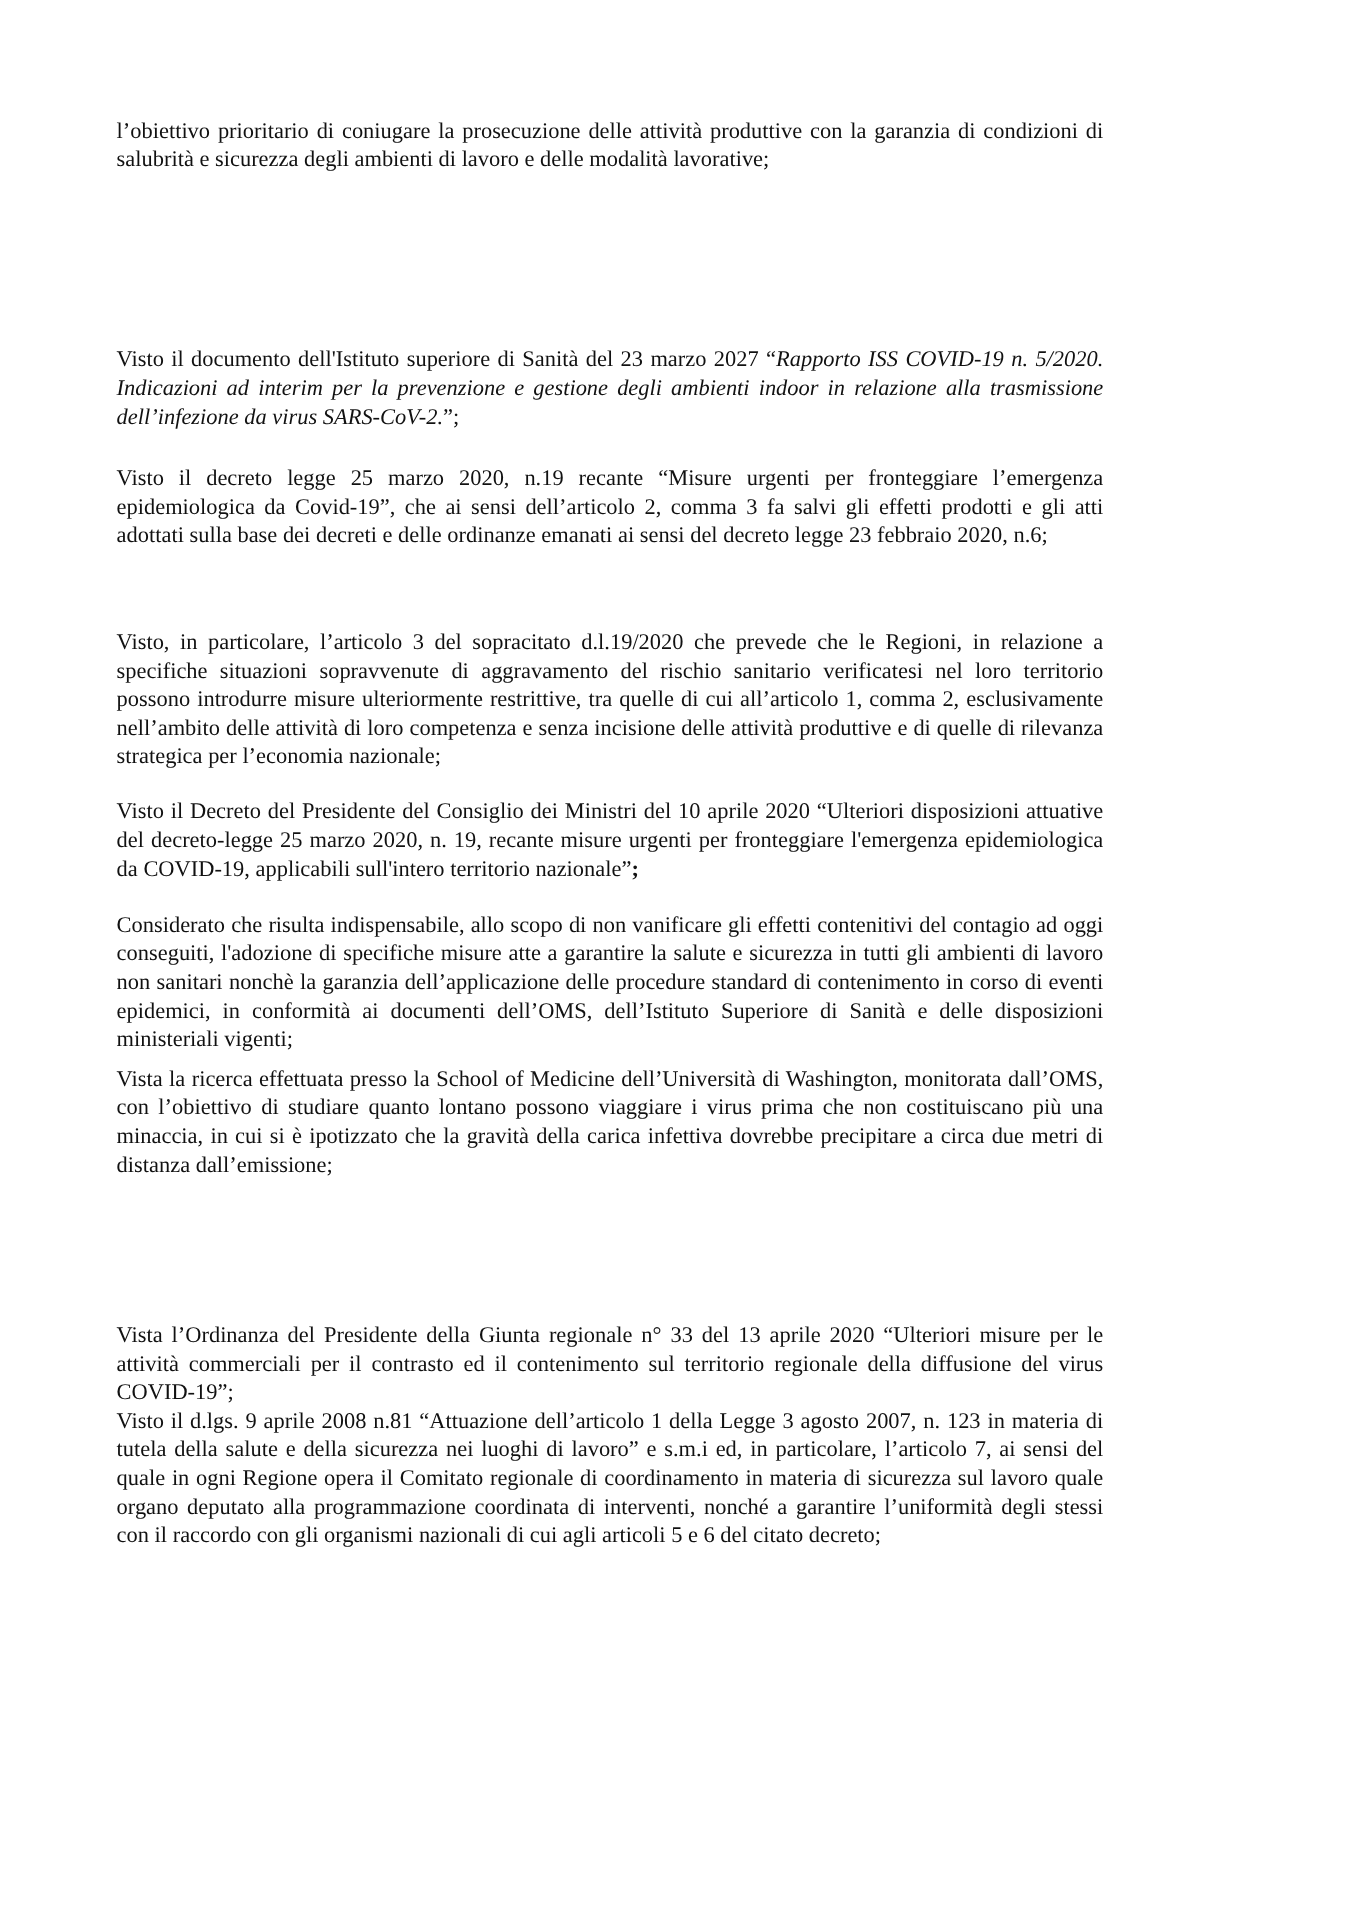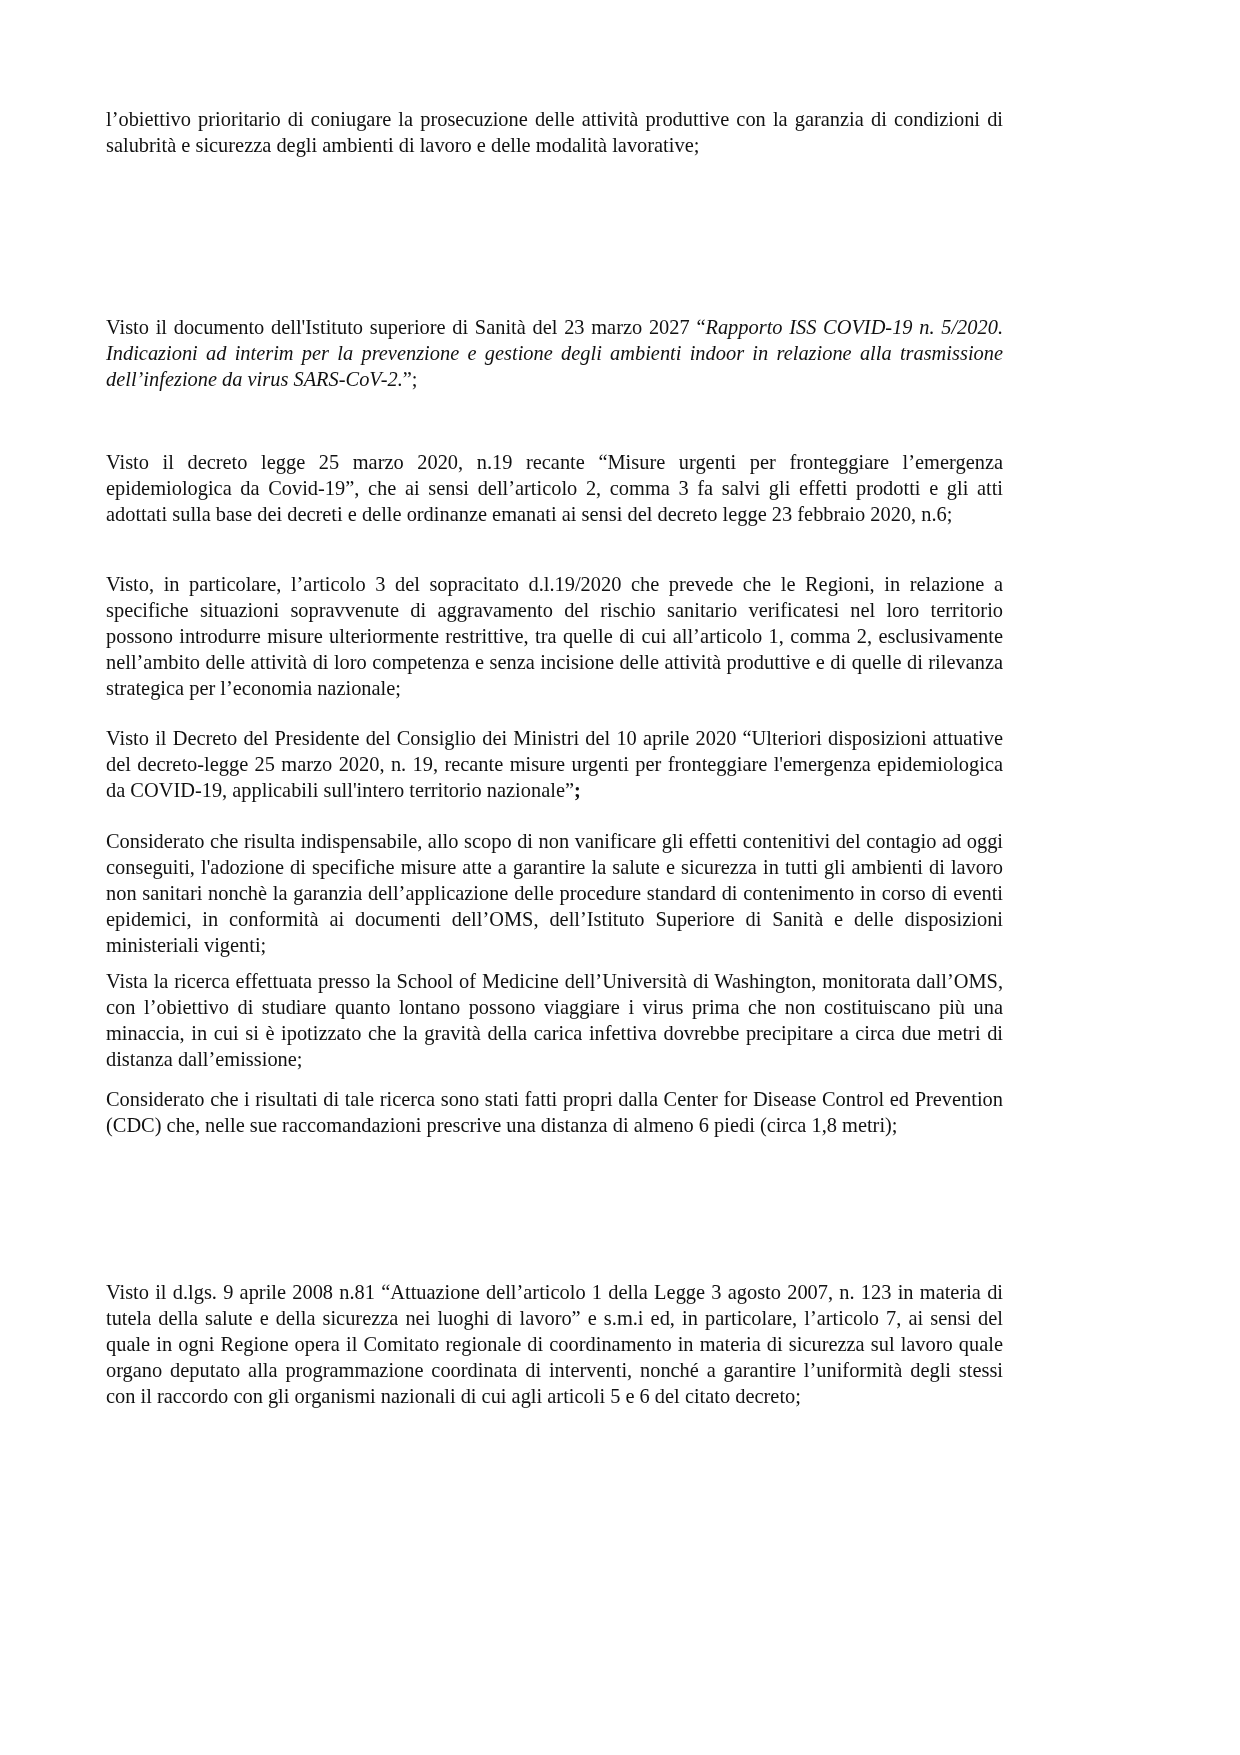--- a/index.html
+++ b/index.html
@@ -24,28 +24,28 @@
 </head>
 <body>
 
 <div class="page">
 
   <p class="para" style="top:106px;">l’obiettivo prioritario di coniugare la prosecuzione delle attività produttive con la garanzia di condizioni di salubrità e sicurezza degli ambienti di lavoro e delle modalità lavorative;</p>
 
 
   <p class="para" style="top:314px;"><span>Visto il documento dell'Istituto superiore di Sanità del 23 marzo 2027 “</span><span class="it">Rapporto ISS COVID-19 n. 5/2020. Indicazioni ad interim per la prevenzione e gestione degli ambienti indoor in relazione alla trasmissione dell’infezione da virus SARS-CoV-2.</span><span>”;</span></p>
 
-  <p class="para" style="top:449px;">Visto il decreto legge 25 marzo 2020, n.19 recante “Misure urgenti per fronteggiare l’emergenza epidemiologica da Covid-19”, che ai sensi dell’articolo 2, comma 3 fa  salvi gli effetti prodotti e gli atti adottati sulla base dei decreti e delle ordinanze emanati ai sensi del decreto legge 23 febbraio 2020, n.6;</p>
+  <p class="para" style="top:422px;">Visto il decreto legge 25 marzo 2020, n.19 recante “Misure urgenti per fronteggiare l’emergenza epidemiologica da Covid-19”, che ai sensi dell’articolo 2, comma 3 fa  salvi gli effetti prodotti e gli atti adottati sulla base dei decreti e delle ordinanze emanati ai sensi del decreto legge 23 febbraio 2020, n.6;</p>
 
   <p class="para" style="top:571px;">Visto, in particolare, l’articolo 3 del sopracitato d.l.19/2020 che prevede che le Regioni, in relazione a specifiche situazioni sopravvenute di aggravamento del rischio sanitario verificatesi nel loro territorio possono introdurre misure ulteriormente restrittive, tra quelle di cui all’articolo 1, comma 2, esclusivamente nell’ambito delle attività di loro competenza e senza incisione delle attività produttive e di quelle di rilevanza strategica per l’economia nazionale;</p>
 
   <p class="para" style="top:725px;"><span>Visto il Decreto del Presidente del Consiglio dei Ministri del 10 aprile 2020 “Ulteriori disposizioni attuative del decreto-legge 25 marzo 2020,  n. 19, recante misure urgenti per fronteggiare l'emergenza epidemiologica  da  COVID-19, applicabili sull'intero territorio nazionale”</span><span class="b">;</span></p>
 
   <p class="para" style="top:828px;">Considerato che risulta indispensabile, allo scopo di non vanificare gli effetti contenitivi del contagio ad oggi conseguiti, l'adozione di specifiche misure atte a garantire la salute e sicurezza in tutti gli ambienti di lavoro non sanitari nonchè la garanzia dell’applicazione delle procedure standard di contenimento in corso di eventi epidemici, in conformità ai documenti dell’OMS, dell’Istituto Superiore di Sanità e delle disposizioni ministeriali vigenti;</p>
 
   <p class="para" style="top:968px;">Vista la ricerca effettuata presso la School of Medicine dell’Università di Washington, monitorata dall’OMS, con l’obiettivo di studiare quanto lontano possono viaggiare i virus prima che non costituiscano più una minaccia, in cui si è ipotizzato che la gravità della carica infettiva dovrebbe precipitare a circa due metri di distanza dall’emissione;</p>
 
-  <p class="para" style="top:1086px;">Considerato che i risultati di tale ricerca sono stati fatti propri dalla Center for Disease Control ed Prevention (CDC) che, nelle sue raccomandazioni prescrive una distanza di almeno 6 piedi (circa 1,8 metri);</p>
 
+  <p class="para" style="top:1201px;">Vista l’Ordinanza del Presidente della Giunta regionale n° 33 del 13  aprile 2020 “Ulteriori misure per le attività commerciali per il contrasto ed il contenimento sul territorio regionale della diffusione del virus COVID-19”;</p>
 
   <p class="para" style="top:1279px;">Visto il d.lgs. 9 aprile 2008 n.81 “Attuazione dell’articolo 1 della Legge 3 agosto 2007, n. 123 in materia di tutela della salute e della sicurezza nei luoghi di lavoro” e s.m.i ed, in particolare, l’articolo 7, ai sensi del quale in ogni Regione opera il Comitato regionale di coordinamento in materia di sicurezza sul lavoro quale organo deputato alla programmazione coordinata di interventi, nonché a garantire l’uniformità degli stessi con il raccordo con gli organismi nazionali di cui agli articoli 5 e 6 del citato decreto;</p>
 
 </div>
 
 </body></html>

